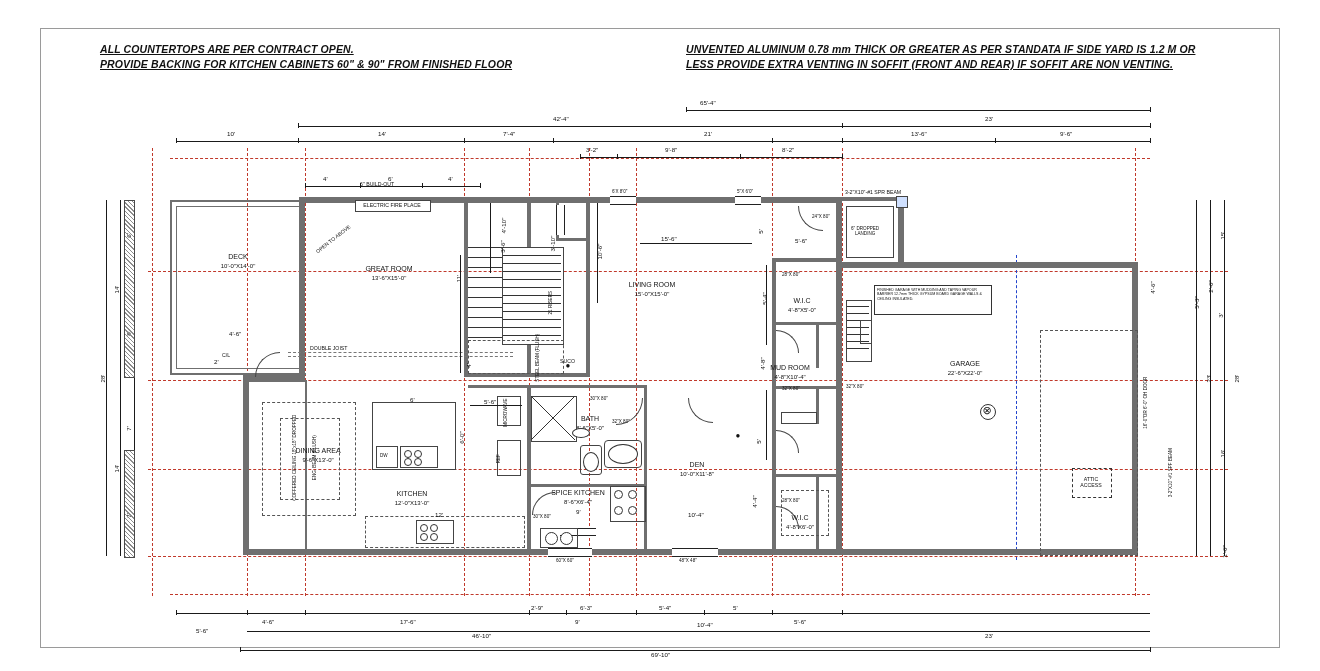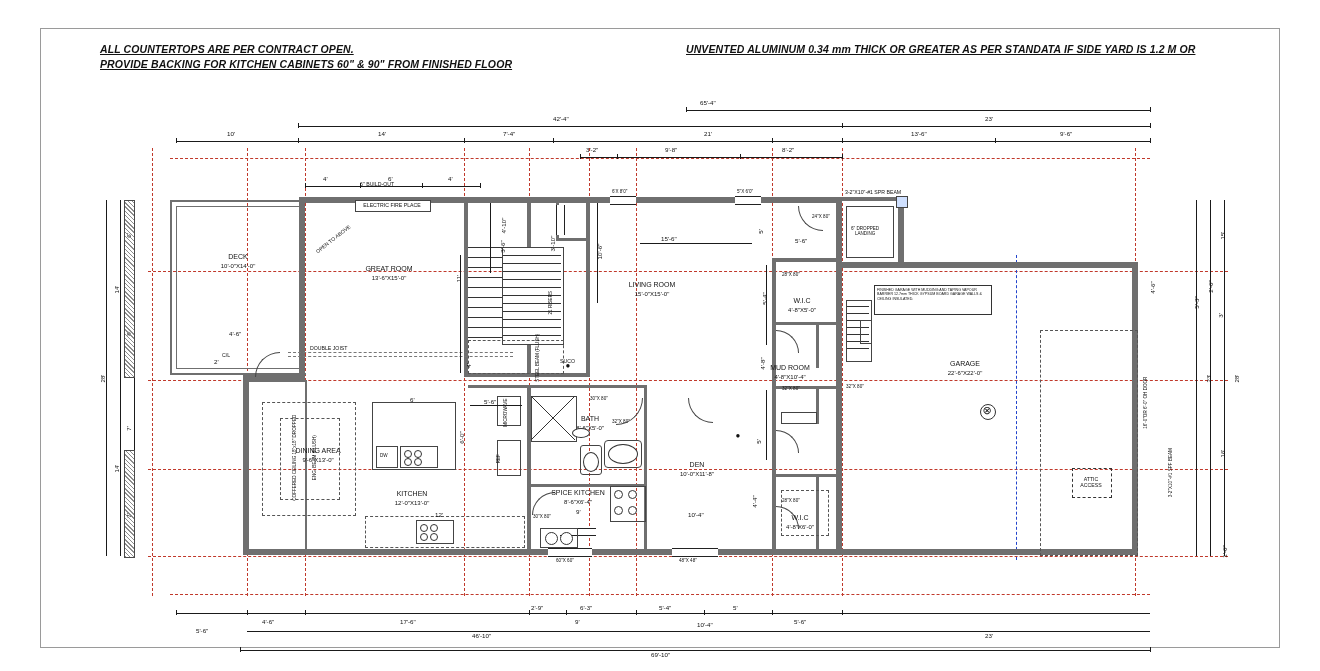--- a/index.html
+++ b/index.html
@@ -53,21 +53,22 @@
 
 <div id="sheet">
 
   <div class="frame"></div>
 
   <div class="notes notes-left">
     <span>ALL COUNTERTOPS ARE PER CONTRACT OPEN.</span>
     <span>PROVIDE BACKING FOR KITCHEN CABINETS 60" &amp; 90" FROM FINISHED FLOOR</span>
   </div>
   <div class="notes notes-right">
-    <span>UNVENTED ALUMINUM 0.34 mm THICK OR GREATER AS PER STANDATA IF SIDE YARD IS 1.2 M OR</span>
+    <span>UNVENTED ALUMINUM 0.78 mm THICK OR GREATER AS PER STANDATA IF SIDE YARD IS 1.2 M OR</span>
+    <span>LESS PROVIDE EXTRA VENTING IN SOFFIT (FRONT AND REAR) IF SOFFIT ARE NON VENTING.</span>
   </div>
 
   <div class="red-h" style="left:170px;top:158px;width:980px;"></div>
   <div class="red-h" style="left:148px;top:271px;width:1080px;"></div>
   <div class="red-h" style="left:148px;top:380px;width:1080px;"></div>
   <div class="red-h" style="left:148px;top:469px;width:1080px;"></div>
   <div class="red-h" style="left:148px;top:556px;width:1080px;"></div>
   <div class="red-h" style="left:170px;top:594px;width:980px;"></div>
 
   <div class="red-v" style="left:152px;top:148px;height:448px;"></div>

